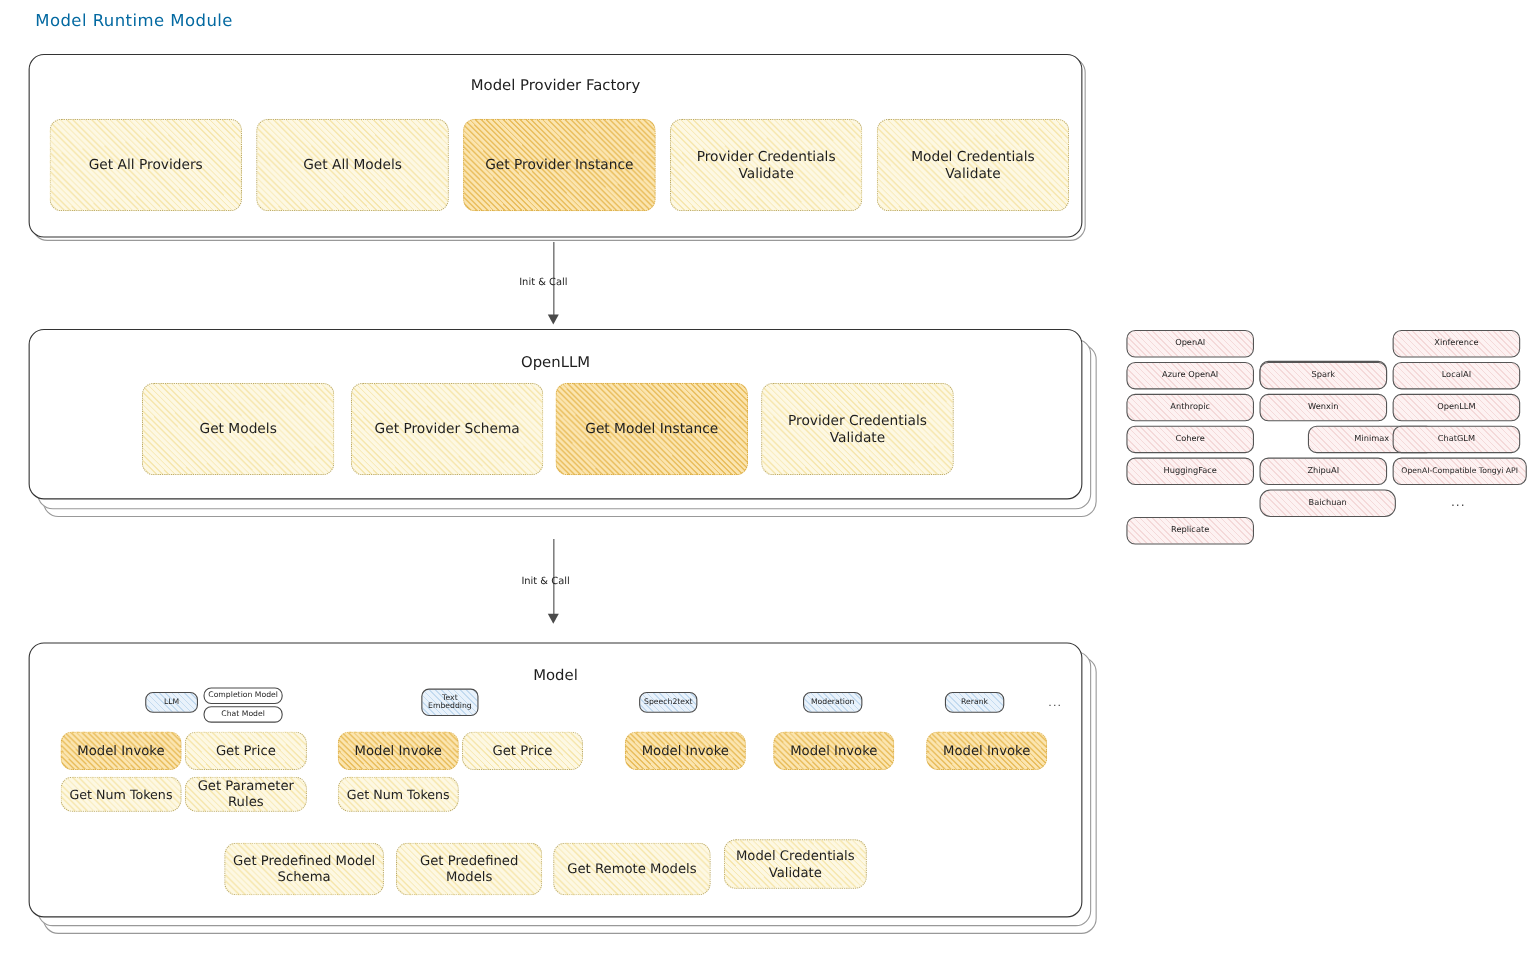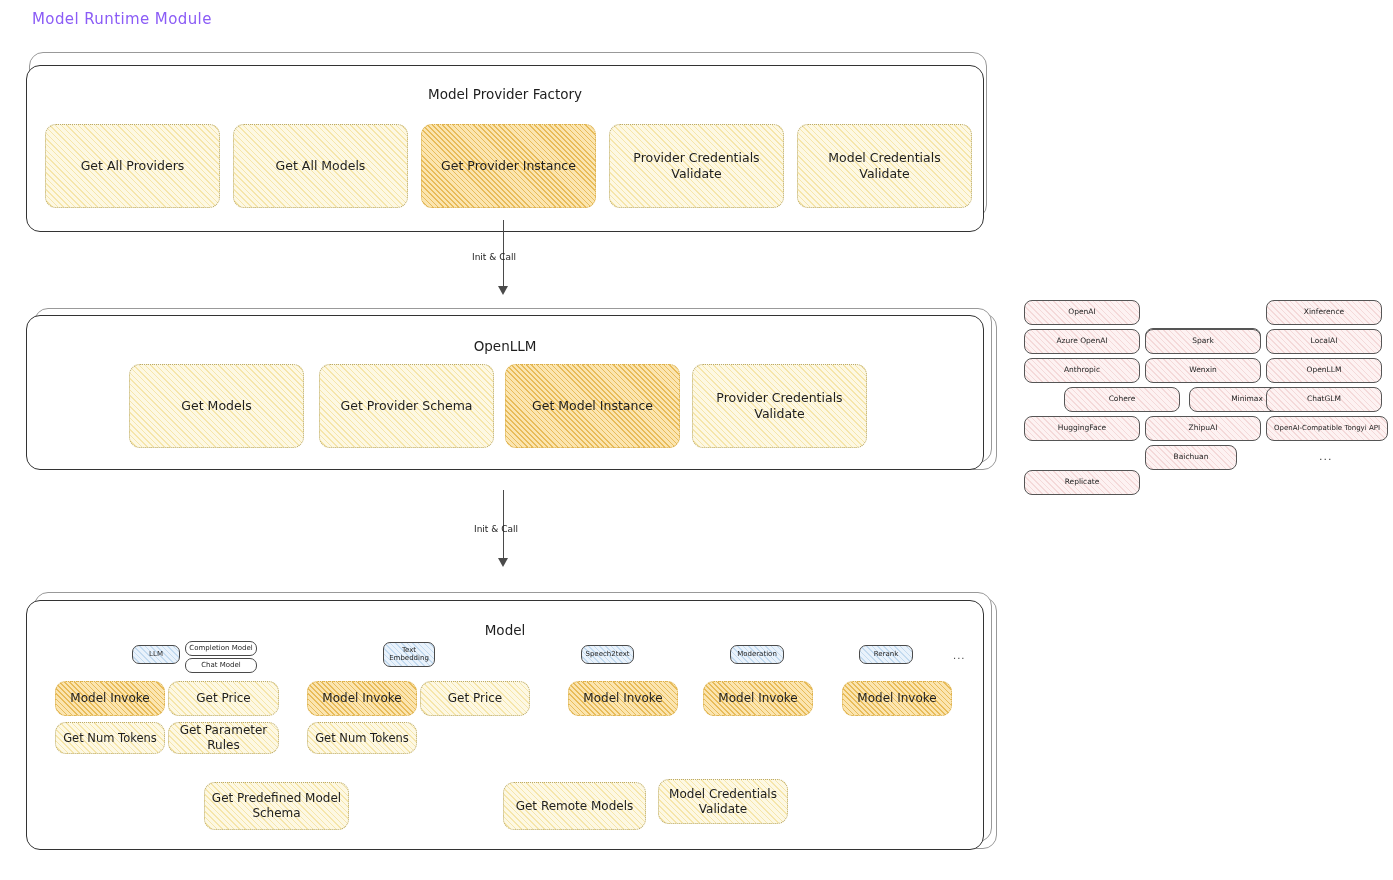--- a/index.html
+++ b/index.html
@@ -5,28 +5,27 @@
   html,body{margin:0;padding:0;background:#ffffff;}
   body{
     width:1393px;height:880px;position:relative;overflow:hidden;
     font-family:"DejaVu Sans","Liberation Sans",sans-serif;
     color:#1e1e1e;
   }
   .abs{position:absolute;}
 
   
   #page-title{
-    left:32px;top:10px;font-size:15px;letter-spacing:.4px;color:#8b5cf6;
+    left:32px;top:10px;font-size:15px;letter-spacing:.4px;color:#0369a1;
   }
 
   
   .panel{
     border:1.3px solid #333;border-radius:14px;background:#fff;
     box-sizing:border-box;
-    margin-top:16px;
   }
   .panel-shadow{
     border:1px solid #999;border-radius:14px;background:#fff;box-sizing:border-box;
   }
   .panel-title{
     position:absolute;left:0;right:0;text-align:center;font-size:13.5px;color:#1e1e1e;
   }
 
   
   .node{
@@ -119,30 +118,30 @@
 
 <div class="abs arrow-line" style="left:503px;top:490px;height:70px;"></div>
 <div class="abs arrow-head" style="left:498px;top:558px;"></div>
 <div class="abs arrow-label" style="left:474px;top:524px;">Init &amp; Call</div>
 
 <div class="abs" style="left:1024px;top:300px;width:360px;height:180px;">
 
   <div class="chip-pink" style="left:0px;top:0px;width:116px;height:25px;">OpenAI</div>
   <div class="chip-pink" style="left:0px;top:29px;width:116px;height:25px;">Azure OpenAI</div>
   <div class="chip-pink" style="left:0px;top:58px;width:116px;height:25px;">Anthropic</div>
-  <div class="chip-pink" style="left:0px;top:87px;width:116px;height:25px;margin-left:40px;">Cohere</div>
+  <div class="chip-pink" style="left:0px;top:87px;width:116px;height:25px;">Cohere</div>
   <div class="chip-pink" style="left:0px;top:116px;width:116px;height:25px;">HuggingFace</div>
   <div class="chip-pink" style="left:0px;top:145px;width:116px;height:25px;margin-top:25px;">Replicate</div>
 
   <div class="chip-pink" style="left:121px;top:0px;width:116px;height:25px;margin-top:28px;">Tongyi</div>
   <div class="chip-pink" style="left:121px;top:29px;width:116px;height:25px;">Spark</div>
   <div class="chip-pink" style="left:121px;top:58px;width:116px;height:25px;">Wenxin</div>
   <div class="chip-pink" style="left:121px;top:87px;width:116px;height:25px;margin-left:44px;">Minimax</div>
   <div class="chip-pink" style="left:121px;top:116px;width:116px;height:25px;">ZhipuAI</div>
-  <div class="chip-pink" style="left:121px;top:145px;width:92px;height:25px;">Baichuan</div>
+  <div class="chip-pink" style="left:121px;top:145px;width:124px;height:25px;border-radius:10px;">Baichuan</div>
 
   <div class="chip-pink" style="left:242px;top:0px;width:116px;height:25px;">Xinference</div>
   <div class="chip-pink" style="left:242px;top:29px;width:116px;height:25px;">LocalAI</div>
   <div class="chip-pink" style="left:242px;top:58px;width:116px;height:25px;">OpenLLM</div>
   <div class="chip-pink" style="left:242px;top:87px;width:116px;height:25px;">ChatGLM</div>
   <div class="chip-pink" style="left:242px;top:116px;width:122px;height:25px;font-size:7px;">OpenAI-Compatible Tongyi API</div>
   <div class="ellipsis" style="left:295px;top:150px;">...</div>
 </div>
 
 <div class="abs panel-shadow" style="left:39px;top:597px;width:958px;height:252px;"></div>
@@ -167,15 +166,16 @@
 
   <div class="node hot" style="left:280px;top:80px;width:110px;height:35px;font-size:12px;">Model Invoke</div>
   <div class="node" style="left:393px;top:80px;width:110px;height:35px;font-size:12px;">Get Price</div>
   <div class="node" style="left:280px;top:121px;width:110px;height:32px;font-size:11.5px;">Get Num Tokens</div>
 
   <div class="node hot" style="left:541px;top:80px;width:110px;height:35px;font-size:12px;">Model Invoke</div>
   <div class="node hot" style="left:676px;top:80px;width:110px;height:35px;font-size:12px;">Model Invoke</div>
   <div class="node hot" style="left:815px;top:80px;width:110px;height:35px;font-size:12px;">Model Invoke</div>
 
   <div class="node" style="left:177px;top:181px;width:145px;height:48px;font-size:12px;">Get Predefined Model Schema</div>
+  <div class="node" style="left:333px;top:181px;width:133px;height:48px;font-size:12px;">Get Predefined Models</div>
   <div class="node" style="left:476px;top:181px;width:143px;height:48px;font-size:12px;">Get Remote Models</div>
   <div class="node" style="left:631px;top:178px;width:130px;height:45px;font-size:12px;">Model Credentials Validate</div>
 </div>
 
 </body></html>

